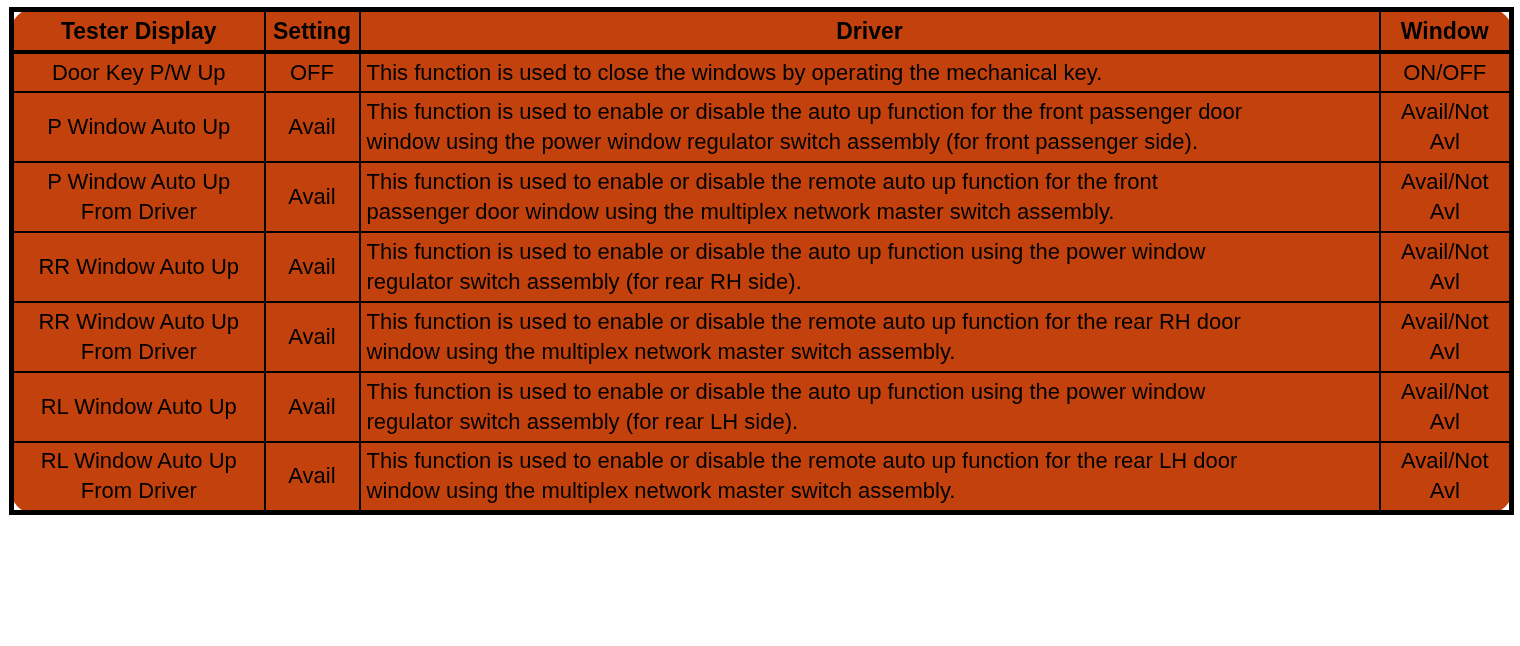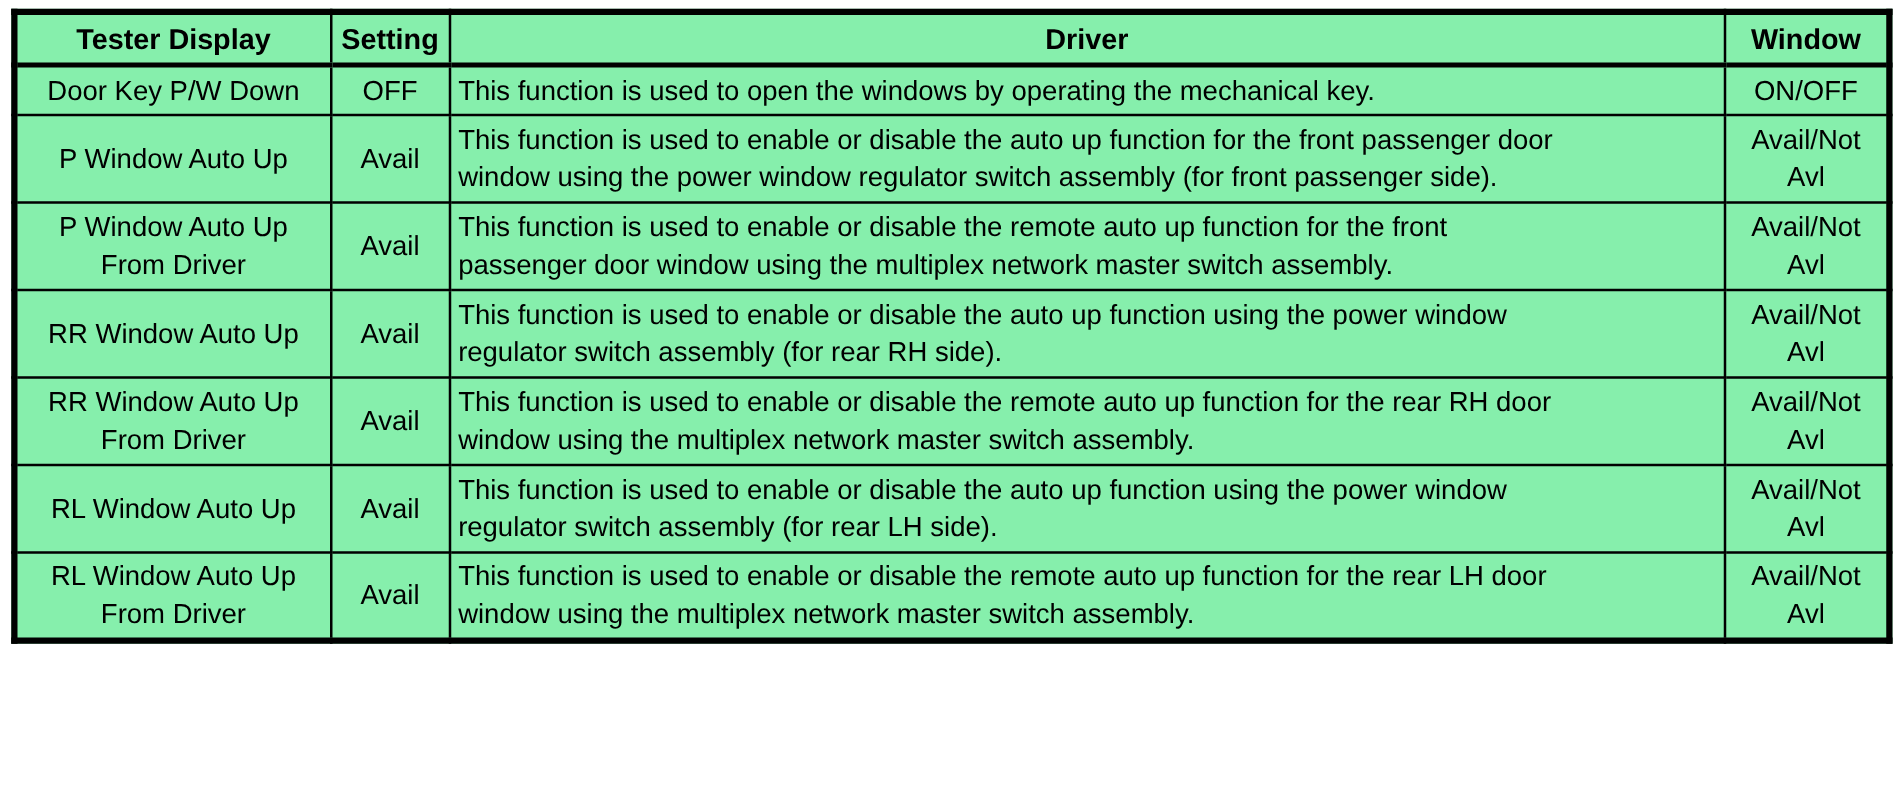--- a/index.html
+++ b/index.html
@@ -12,22 +12,23 @@
     width: 1520px;
     height: 646px;
     background: #ffffff;
     box-sizing: border-box;
     padding: 7px 11px 6px 9px;
   }
   table.spec-table {
     border-collapse: collapse;
     table-layout: fixed;
     width: 1500px;
-    background: #86efac;
+    background: #c2410c;
     color: #000000;
+    border-radius: 29px;
   }
   table.spec-table col.c-tester  { width: 253px; }
   table.spec-table col.c-default { width: 95px;  }
   table.spec-table col.c-content { width: 1020px;}
   table.spec-table col.c-setting { width: 132px; }
 
   table.spec-table { border: 5px solid #000000; }
   table.spec-table th,
   table.spec-table td {
     border: 2px solid #000000;
@@ -70,23 +71,23 @@
     <thead>
       <tr>
         <th>Tester Display</th>
         <th>Setting</th>
         <th>Driver</th>
         <th>Window</th>
       </tr>
     </thead>
     <tbody>
       <tr class="row-short">
-        <td class="cell-tester">Door Key P/W Down</td>
+        <td class="cell-tester">Door Key P/W Up</td>
         <td class="cell-default">OFF</td>
-        <td class="cell-content">This function is used to open the windows by operating the mechanical key.</td>
+        <td class="cell-content">This function is used to close the windows by operating the mechanical key.</td>
         <td class="cell-setting">ON/OFF</td>
       </tr>
       <tr class="row-tall">
         <td class="cell-tester">P Window Auto Up</td>
         <td class="cell-default">Avail</td>
         <td class="cell-content">This function is used to enable or disable the auto up function for the front passenger door
 window using the power window regulator switch assembly (for front passenger side).</td>
         <td class="cell-setting">Avail/Not
 Avl</td>
       </tr>

